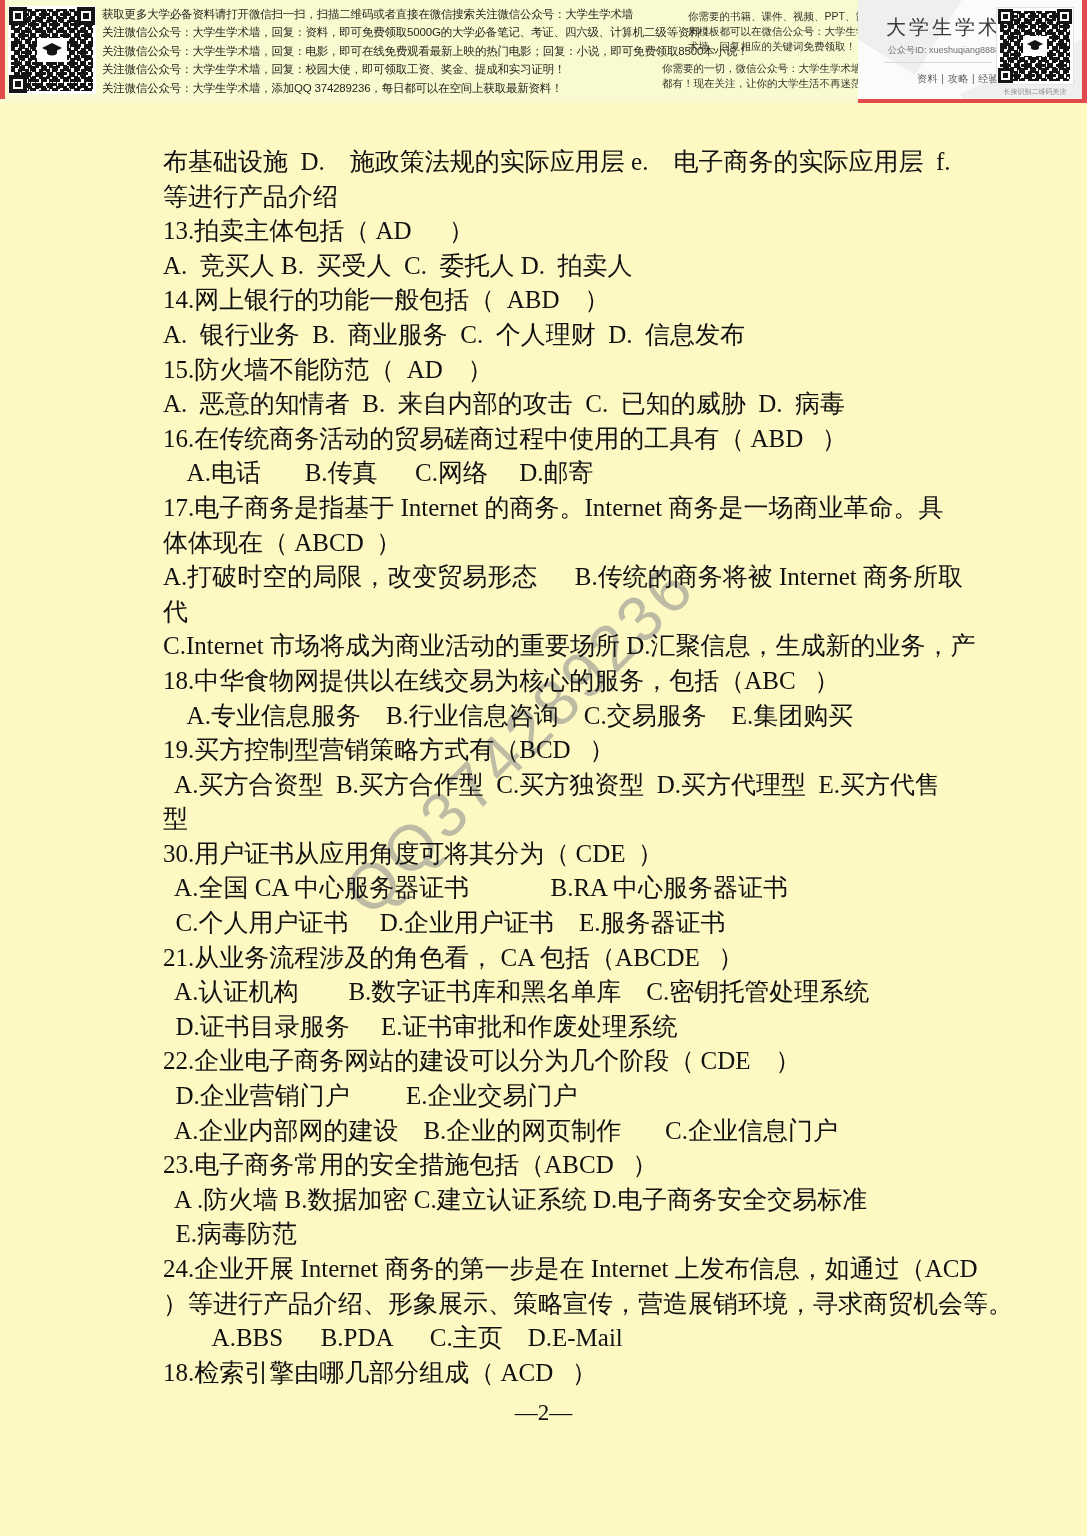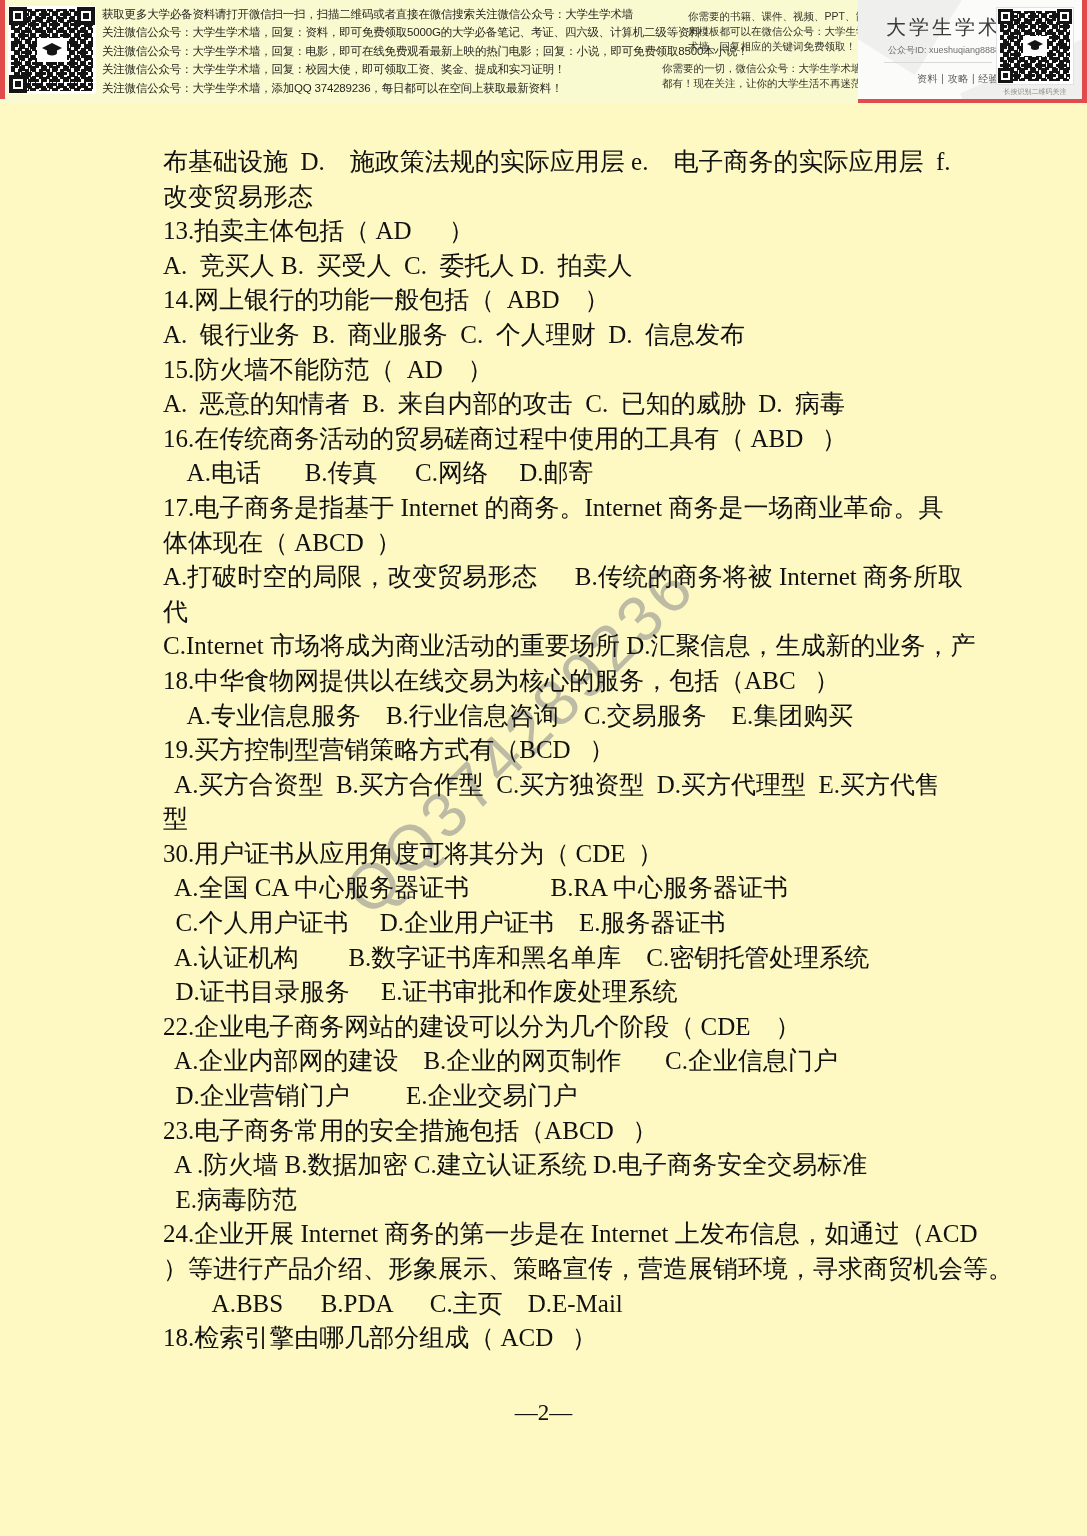--- a/index.html
+++ b/index.html
@@ -130,21 +130,21 @@
 
     <div class="red-edge red-right"></div>
     <div class="red-edge red-bottom"></div>
   </header>
 
   <div class="watermark">QQ374289236</div>
 
   <main class="doc">
 
   <div class="line">布基础设施  D.    施政策法规的实际应用层 e.    电子商务的实际应用层  f.</div>
-      <div class="line">改变贸易形态</div>
+      <div class="line">等进行产品介绍</div>
       <div class="line">13.拍卖主体包括（ AD      ）</div>
       <div class="line">A.  竞买人 B.  买受人  C.  委托人 D.  拍卖人</div>
       <div class="line">14.网上银行的功能一般包括（  ABD    ）</div>
       <div class="line">A.  银行业务  B.  商业服务  C.  个人理财  D.  信息发布</div>
       <div class="line">15.防火墙不能防范（  AD    ）</div>
       <div class="line">A.  恶意的知情者  B.  来自内部的攻击  C.  已知的威胁  D.  病毒</div>
       <div class="line">16.在传统商务活动的贸易磋商过程中使用的工具有（ ABD   ）</div>
       <div class="line">    A.电话       B.传真      C.网络     D.邮寄</div>
       <div class="line">17.电子商务是指基于 Internet 的商务。Internet 商务是一场商业革命。具</div>
       <div class="line">体体现在（ ABCD  ）</div>
@@ -152,25 +152,26 @@
       <div class="line">代</div>
       <div class="line">C.Internet 市场将成为商业活动的重要场所 D.汇聚信息，生成新的业务，产</div>
       <div class="line">18.中华食物网提供以在线交易为核心的服务，包括（ABC   ）</div>
       <div class="line">    A.专业信息服务    B.行业信息咨询    C.交易服务    E.集团购买</div>
       <div class="line">19.买方控制型营销策略方式有（BCD   ）</div>
       <div class="line">  A.买方合资型  B.买方合作型  C.买方独资型  D.买方代理型  E.买方代售</div>
       <div class="line">型</div>
       <div class="line">30.用户证书从应用角度可将其分为（ CDE  ）</div>
       <div class="line">  A.全国 CA 中心服务器证书             B.RA 中心服务器证书</div>
       <div class="line">  C.个人用户证书     D.企业用户证书    E.服务器证书</div>
+      <div class="line">21.从业务流程涉及的角色看， CA 包括（ABCDE   ）</div>
       <div class="line">  A.认证机构        B.数字证书库和黑名单库    C.密钥托管处理系统</div>
       <div class="line">  D.证书目录服务     E.证书审批和作废处理系统</div>
       <div class="line">22.企业电子商务网站的建设可以分为几个阶段（ CDE    ）</div>
+      <div class="line">  D.企业营销门户         E.企业交易门户</div>
       <div class="line">  A.企业内部网的建设    B.企业的网页制作       C.企业信息门户</div>
-      <div class="line">  D.企业营销门户         E.企业交易门户</div>
       <div class="line">23.电子商务常用的安全措施包括（ABCD   ）</div>
       <div class="line">  A .防火墙 B.数据加密 C.建立认证系统 D.电子商务安全交易标准</div>
       <div class="line">  E.病毒防范</div>
       <div class="line">24.企业开展 Internet 商务的第一步是在 Internet 上发布信息，如通过（ACD</div>
       <div class="line">）等进行产品介绍、形象展示、策略宣传，营造展销环境，寻求商贸机会等。</div>
       <div class="line">        A.BBS      B.PDA      C.主页    D.E-Mail</div>
       <div class="line">18.检索引擎由哪几部分组成（ ACD   ）</div>
     </main>
 
   <footer class="pagenum">—2—</footer>

